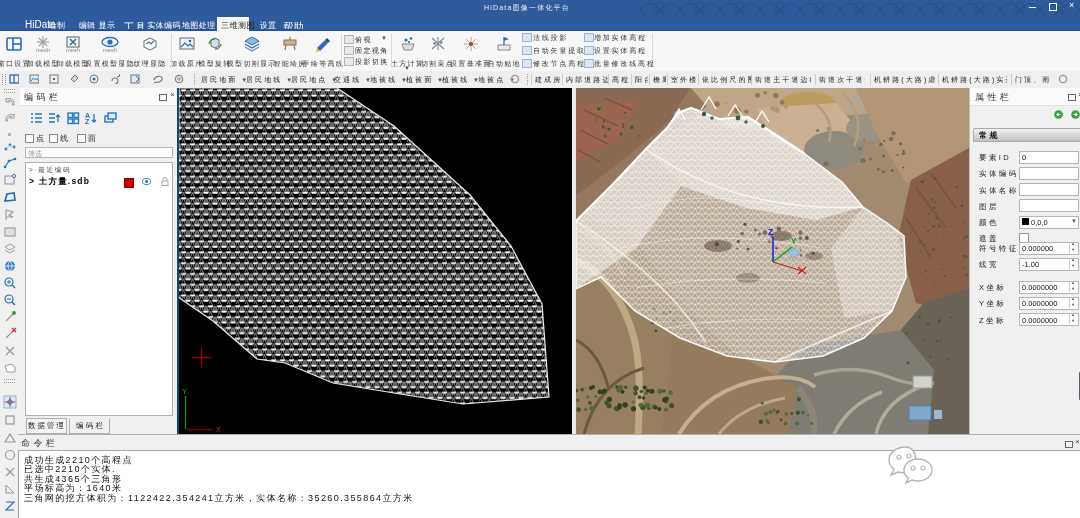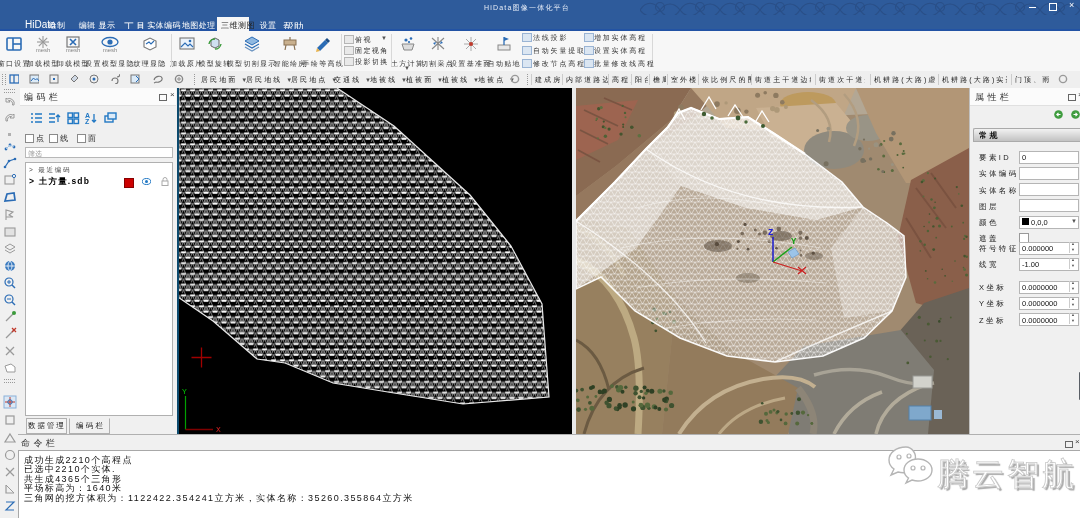--- a/index.html
+++ b/index.html
@@ -790,13 +790,12 @@
 <svg class="abs" style="left:867px;top:10px;" width="50" height="42" viewBox="0 0 50 42">
 <g fill="#fff" stroke="#b5b5b5" stroke-width="1.4">
 <path d="M21,2 C11,2 4,8 4,15 c0,4 2,7 5,9 l-3,6 7,-3 c2,0.6 5,1 8,0.6 C20,25 22,18 30,15 c2,-6 -3,-13 -9,-13z"></path>
 <path d="M33,14 c8,0 14,5 14,11 0,6 -6,11 -14,11 -2,0 -4,-0.4 -6,-1 l-6,3 2.5,-5 c-3,-2 -4.5,-5 -4.5,-8 0,-6 6,-11 14,-11z"></path>
 </g>
 <circle cx="14" cy="12" r="2" fill="none" stroke="#b5b5b5" stroke-width="1.2"></circle>
 <circle cx="24" cy="11" r="2" fill="none" stroke="#b5b5b5" stroke-width="1.2"></circle>
 <circle cx="28" cy="23" r="2" fill="none" stroke="#b5b5b5" stroke-width="1.2"></circle>
 <circle cx="38" cy="23" r="2" fill="none" stroke="#b5b5b5" stroke-width="1.2"></circle>
 </svg>
-    <div class="abs t" style="left:919px;top:18px;font-size:32px;color:#fff;letter-spacing:3px;text-shadow:2px 2px 1px #a8a8a8;-webkit-text-stroke:0.8px #c8c8c8;">腾云智航</div>
 </div>
 </body></html>

